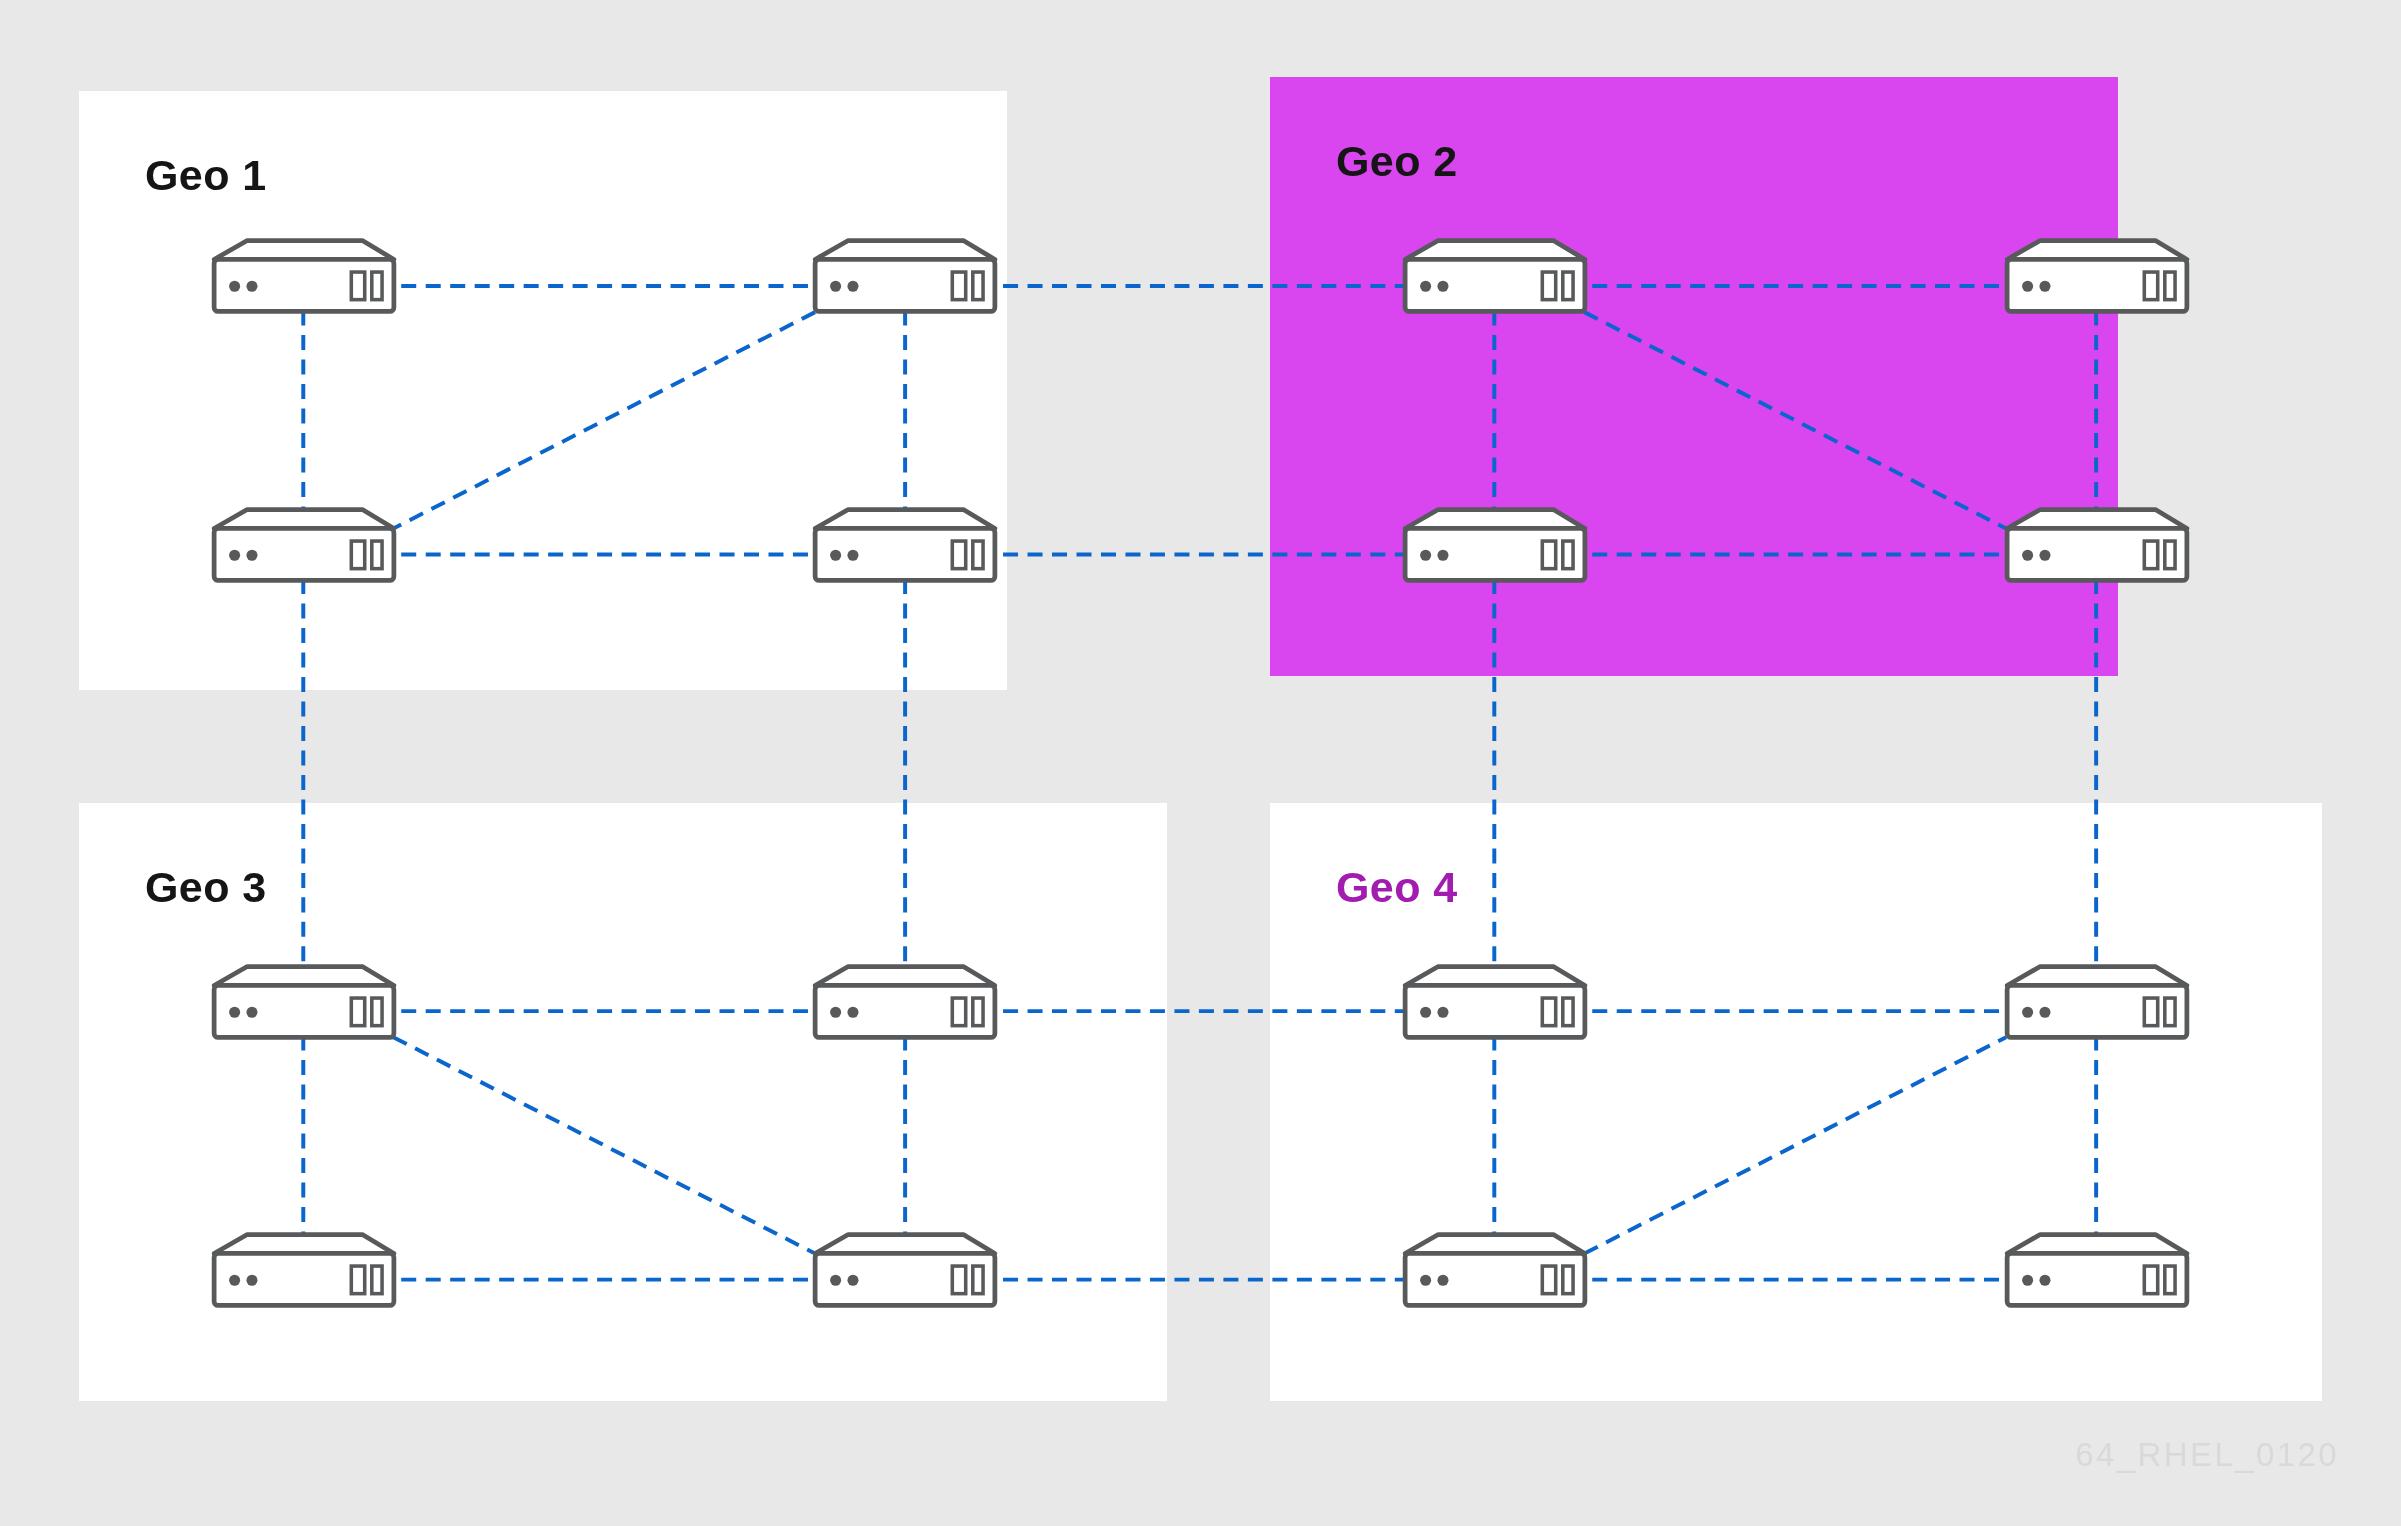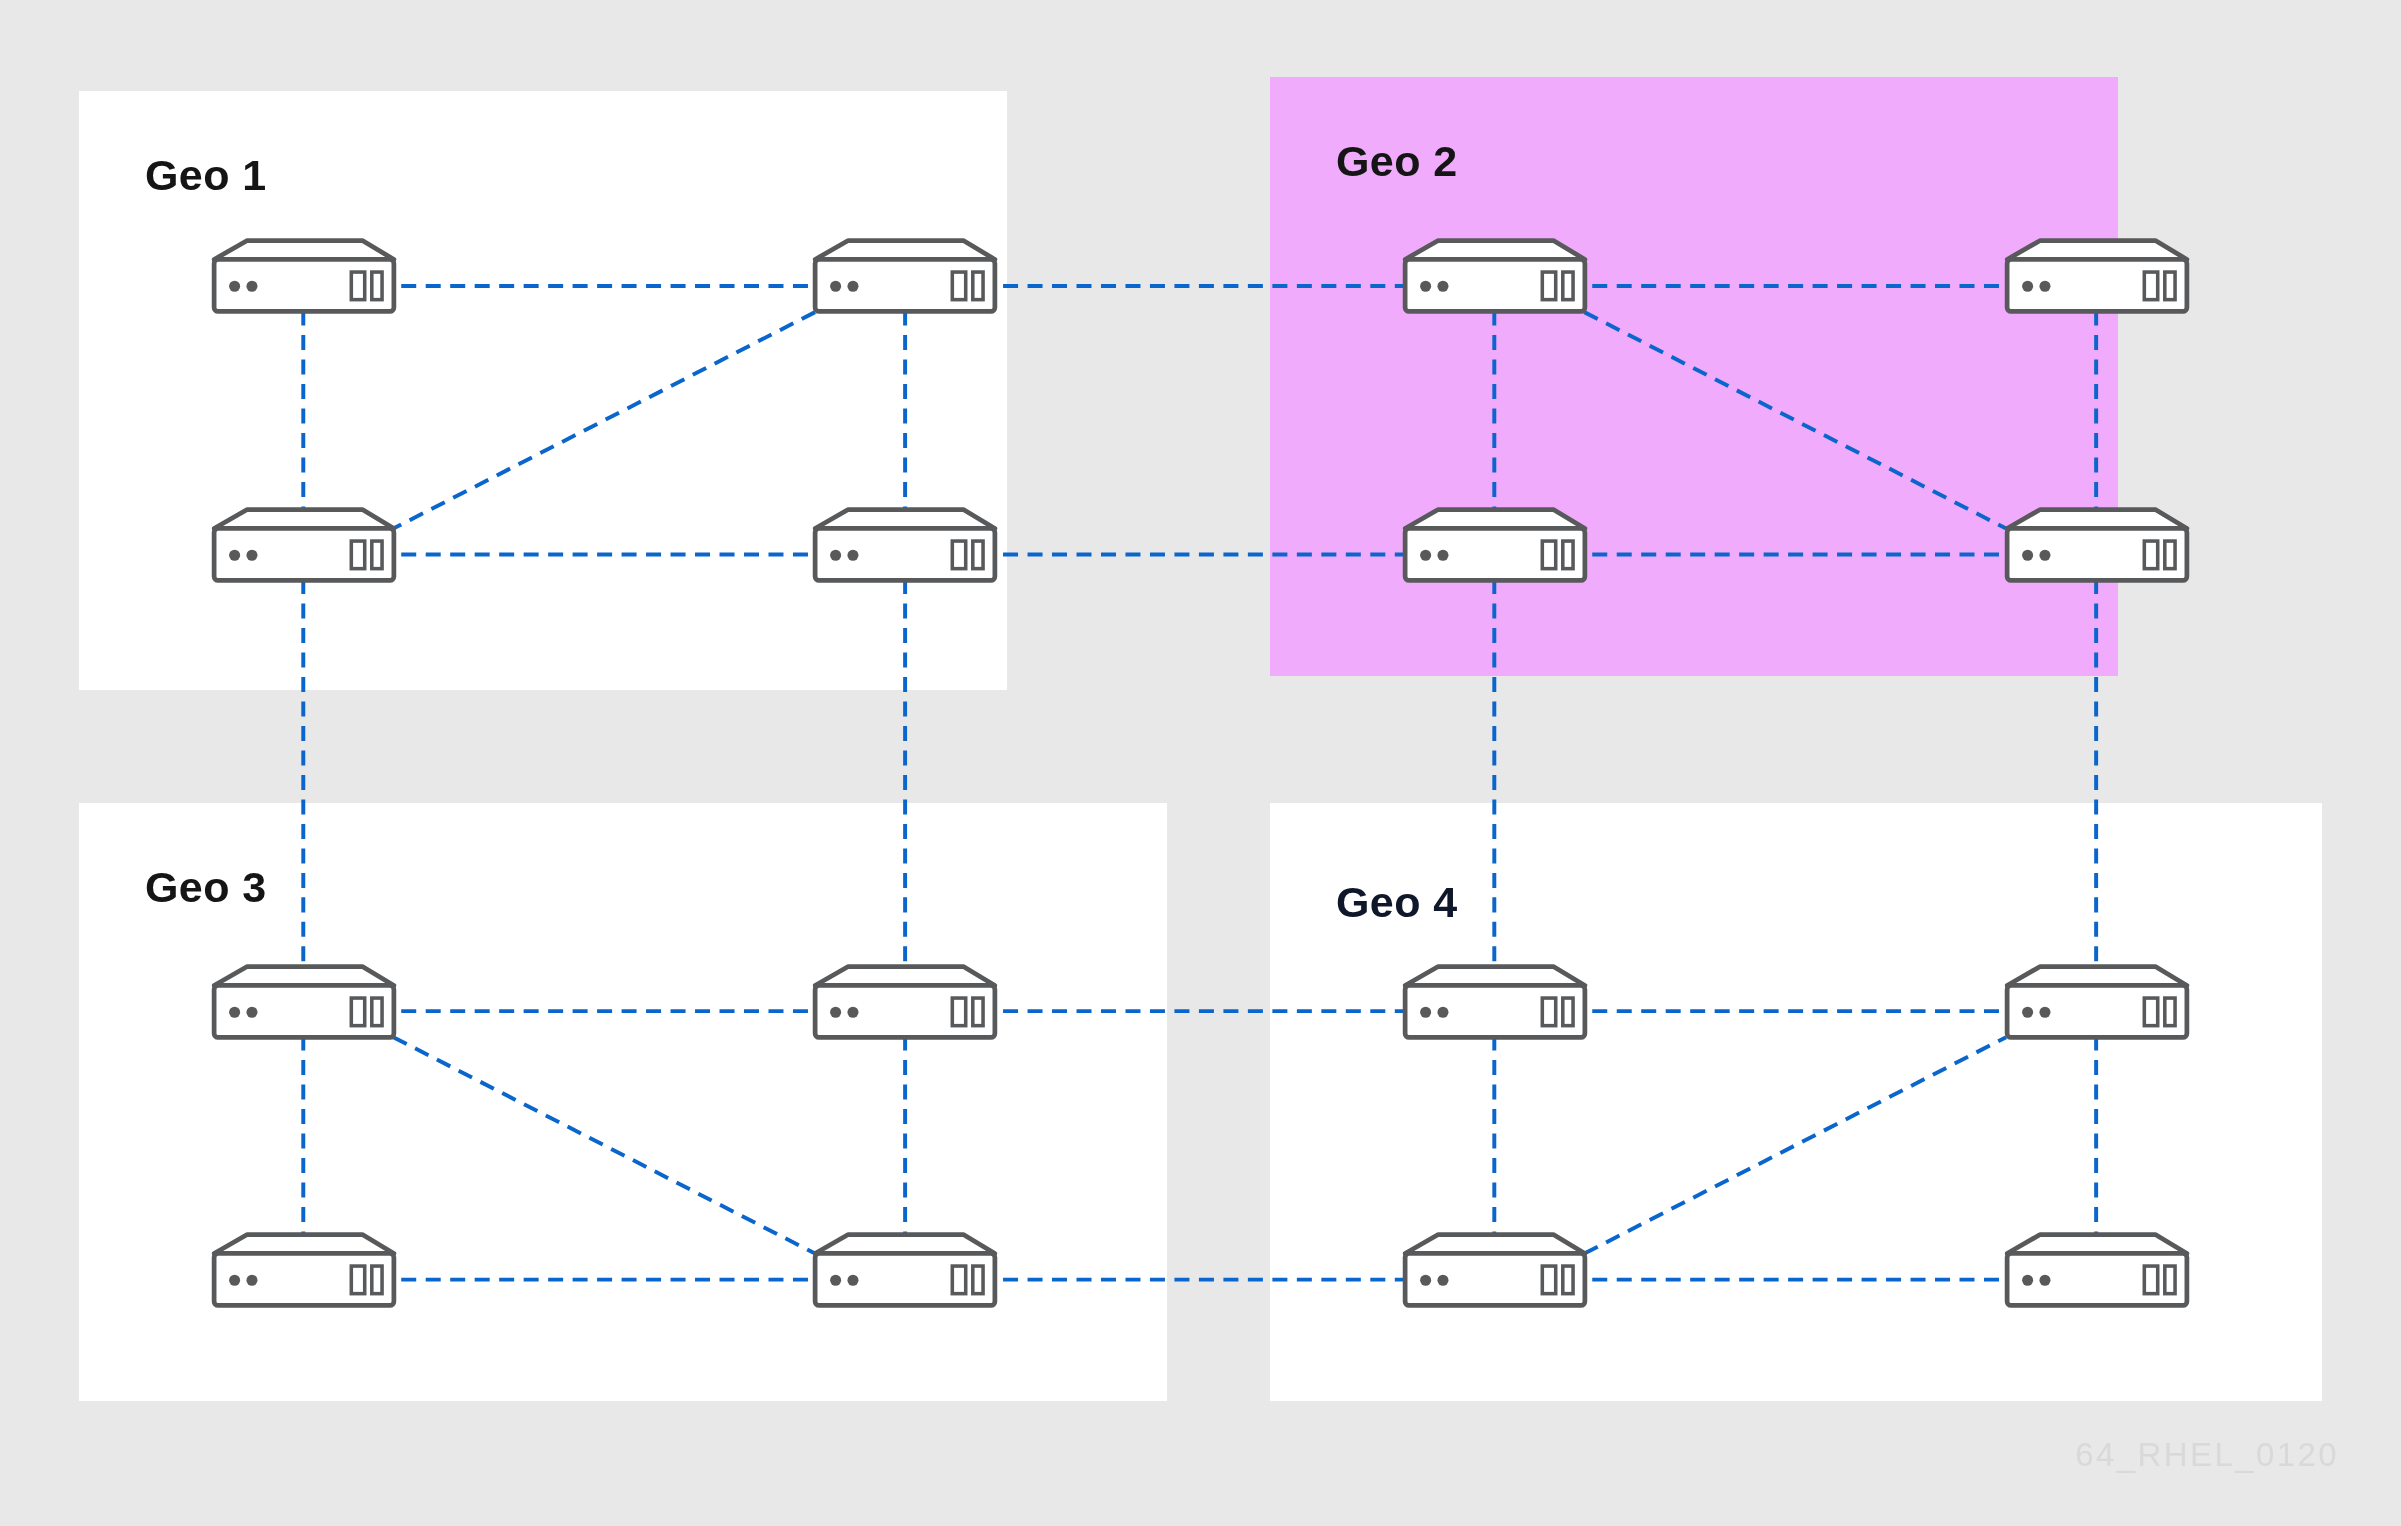--- a/index.html
+++ b/index.html
@@ -15,28 +15,28 @@
              font-size:33px;font-weight:400;letter-spacing:2.4px;}
 </style>
 </head>
 <body>
 
 <div class="stage" style="background: rgb(232, 232, 232);">
 
   <div class="panel" id="p-geo1" style="left: 79px; top: 91px; width: 892px; height: 599px; background: rgb(255, 255, 255); padding-left: 36px;">
     <div class="geo-label" style="color: rgb(21, 21, 21);">Geo 1</div>
   </div>
-  <div class="panel" id="p-geo2" style="left: 1270px; top: 77px; width: 848px; height: 599px; background: #f0abfc;">
+  <div class="panel" id="p-geo2" style="left: 1270px; top: 77px; width: 848px; height: 599px; background: #d946ef;">
     <div class="geo-label" style="color: rgb(21, 21, 21);">Geo 2</div>
   </div>
   <div class="panel" id="p-geo3" style="left: 79px; top: 803px; width: 1052px; height: 598px; background: rgb(255, 255, 255); padding-left: 36px;">
     <div class="geo-label" style="color: rgb(21, 21, 21);">Geo 3</div>
   </div>
   <div class="panel" id="p-geo4" style="left: 1270px; top: 803px; width: 1052px; height: 598px; background: rgb(255, 255, 255);">
-    <div class="geo-label" style="color: #0f172a; margin-top: 15px;">Geo 4</div>
+    <div class="geo-label" style="color: #a21caf;">Geo 4</div>
   </div>
 
   <svg id="links" width="2401" height="1527" viewBox="0 0 3040 1933">
       <line class="link" x1="384" y1="362" x2="1146" y2="362" stroke="#0a66cc"></line>
       <line class="link" x1="384" y1="702" x2="1146" y2="702" stroke="#0a66cc"></line>
       <line class="link" x1="384" y1="362" x2="384" y2="702" stroke="#0a66cc"></line>
       <line class="link" x1="1146" y1="362" x2="1146" y2="702" stroke="#0a66cc"></line>
       <line class="link" x1="1032" y1="395" x2="498" y2="669" stroke="#0a66cc"></line>
       <line class="link" x1="1892" y1="362" x2="2654" y2="362" stroke="#0a66cc"></line>
       <line class="link" x1="1892" y1="702" x2="2654" y2="702" stroke="#0a66cc"></line>

